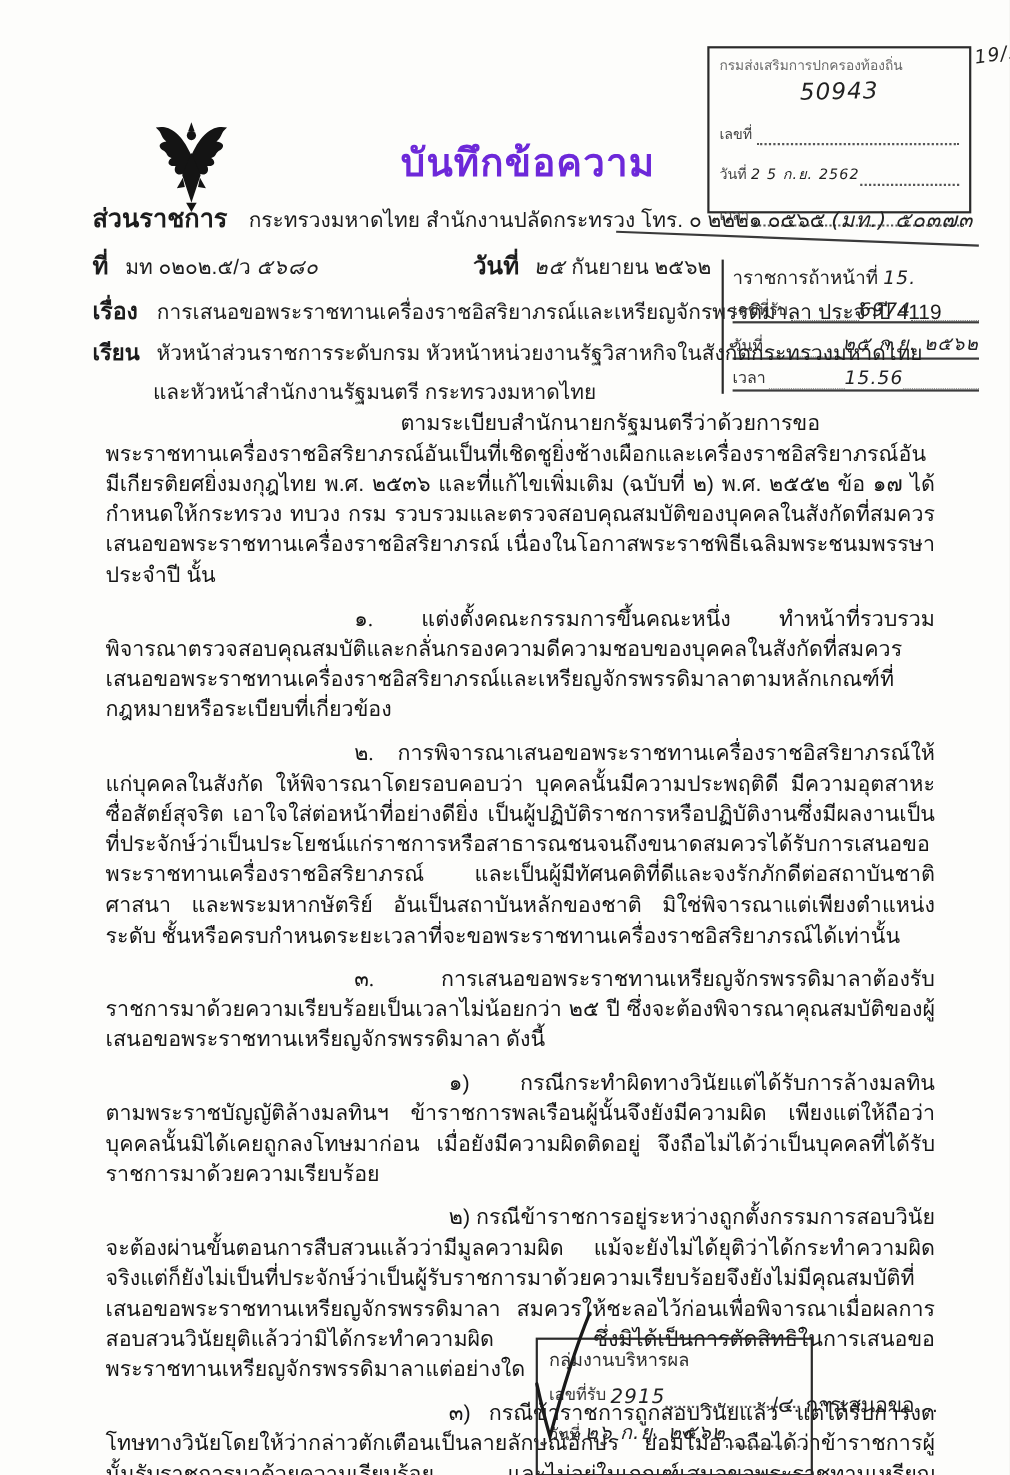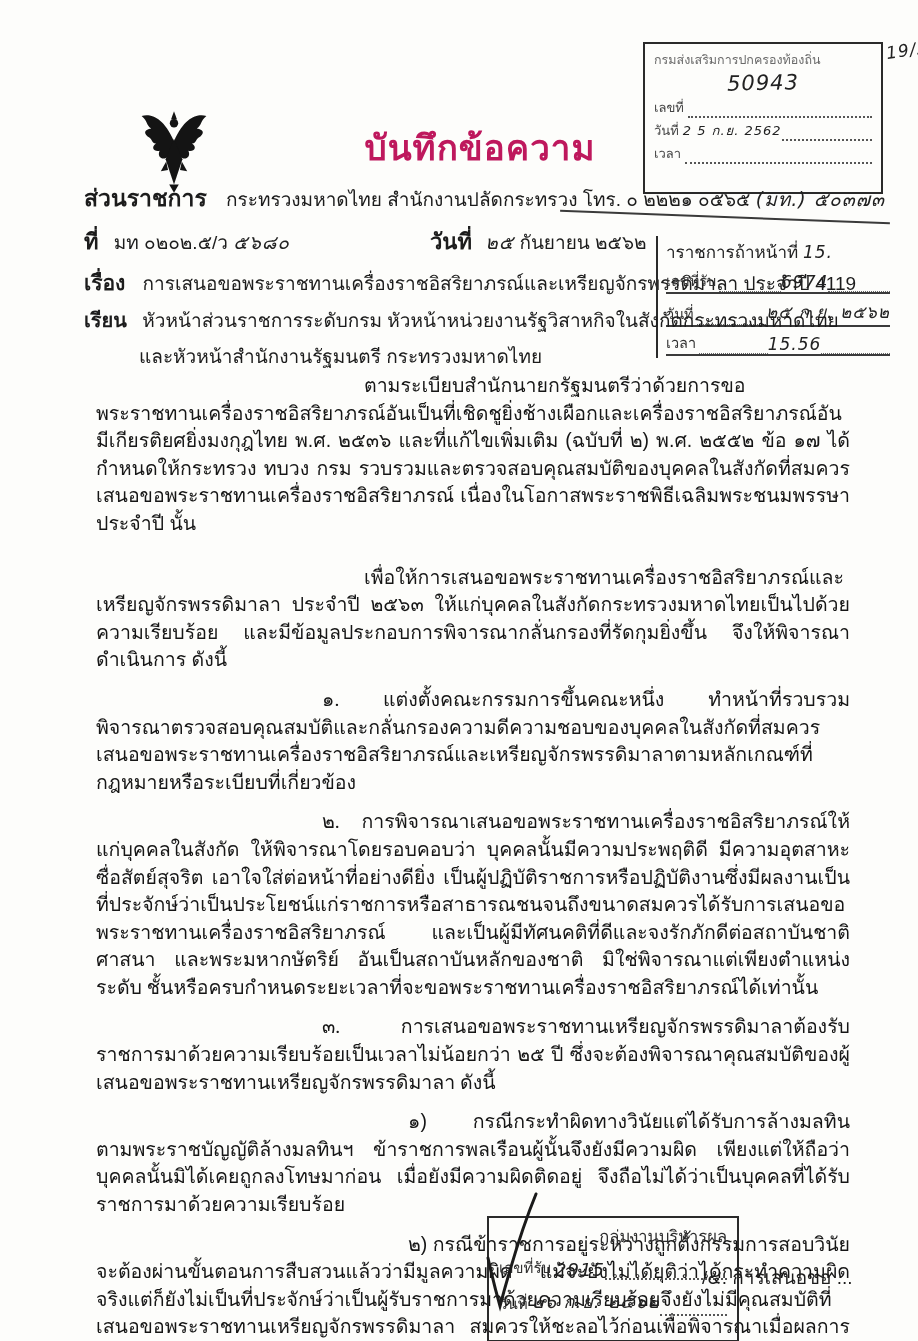--- a/index.html
+++ b/index.html
@@ -17,30 +17,30 @@
   
   .stamp-top{
     left:643px; top:42px; width:240px; height:152px;
     border:2.5px solid #2a2a2a; padding:6px 9px; box-sizing:border-box;
     font-size:13px; color:#333;
   }
   .stamp-top .blurry{
     color:#6a6a6a; filter:blur(0.6px); font-size:12.5px; white-space:nowrap; overflow:hidden;
   }
   .stamp-top .num{ text-align:center; font-size:21px; margin-top:1px; transform:rotate(-1deg); }
-  .stamp-row{ display:flex; align-items:flex-end; margin-top:2px; }
+  .stamp-row{ display:flex; align-items:flex-end; margin-top:16px; }
   .stamp-row .lbl{ white-space:nowrap; margin-right:4px; color:#444; }
   .stamp-row .dots{ flex:1; border-bottom:2px dotted #555; height:14px; }
   .stamp-row .val{ white-space:nowrap; }
   .corner-note{ left:886px; top:40px; font-size:17px; transform:rotate(-8deg); }
   
   .garuda{ left:138px; top:103px; }
   .doc-title{
     left:300px; top:120px; width:360px; text-align:center;
-    font-size:35px; font-weight:bold; letter-spacing:1px; color:#be185d;
+    font-size:35px; font-weight:bold; letter-spacing:1px; color:#6d28d9;
   }
   .line-agency{ left:84px; top:180px; width:810px; font-size:19px; white-space:nowrap;}
   .line-agency .lbl{ font-size:23px; margin-right:14px;font-family:Liberation Mono, monospace;}
   .line-ref{ left:84px; top:224px; width:810px; font-size:19px; white-space:nowrap;}
   .line-ref .lbl{ font-size:22px; margin-right:10px;}
   .date-part{ position:absolute; left:346px; top:0;}
   .date-part .lbl{ font-size:22px; margin-right:8px;}
   .line-subject{ left:84px; top:266px; width:810px; font-size:19px; white-space:nowrap;}
   .line-subject .lbl{ font-size:21px; margin-right:12px;}
   .line-to{ left:84px; top:304px; width:810px; font-size:19px;}
@@ -71,21 +71,21 @@
   .p-main{ text-indent:268px; }
   .p-gap{ margin-top:26px !important; }
   .p-num{ text-indent:226px;font-family:Liberation Serif, serif; }
   .p-sub{ text-indent:312px; }
   
   .stamp-bottom{
     left:487px; top:1216px; width:252px; height:126px;
     border:2.5px solid #2a2a2a; padding:5px 10px; box-sizing:border-box;
     font-size:15px; color:#333;
   }
-  .stamp-bottom .t1,.stamp-bottom .t2{ text-align:right; font-size:16.5px; color:#2c2c2c; white-space:nowrap;}
+  .stamp-bottom .t1,.stamp-bottom .t2{ text-align:left; font-size:16.5px; color:#2c2c2c; white-space:nowrap;}
   .stamp-bottom .srow{ display:flex; align-items:flex-end; margin-top:7px;}
   .stamp-bottom .srow .lbl{ white-space:nowrap; margin-right:4px;}
   .stamp-bottom .srow .dots{ flex:1; border-bottom:2px dotted #555; height:13px;}
   .stamp-bottom .hand{ font-size:18px;}
   .checkmark{ left:470px; top:1188px; }
   .footer-note{ left:702px; top:1262px; font-size:19px; white-space:nowrap;}
 </style>
 </head>
 <body>
 
@@ -172,21 +172,20 @@
   </div>
 
   <div class="abs line-to">
     <span class="lbl bold">เรียน</span>
     <span>หัวหน้าส่วนราชการระดับกรม หัวหน้าหน่วยงานรัฐวิสาหกิจในสังกัดกระทรวงมหาดไทย</span>
     <div class="to-line2">และหัวหน้าสำนักงานรัฐมนตรี กระทรวงมหาดไทย</div>
   </div>
 
   <div class="abs body-text">
     <p class="p-main">ตามระเบียบสำนักนายกรัฐมนตรีว่าด้วยการขอพระราชทานเครื่องราชอิสริยาภรณ์อันเป็นที่เชิดชูยิ่งช้างเผือกและเครื่องราชอิสริยาภรณ์อันมีเกียรติยศยิ่งมงกุฎไทย พ.ศ. ๒๕๓๖ และที่แก้ไขเพิ่มเติม (ฉบับที่ ๒) พ.ศ. ๒๕๕๒ ข้อ ๑๗ ได้กำหนดให้กระทรวง ทบวง กรม รวบรวมและตรวจสอบคุณสมบัติของบุคคลในสังกัดที่สมควรเสนอขอพระราชทานเครื่องราชอิสริยาภรณ์ เนื่องในโอกาสพระราชพิธีเฉลิมพระชนมพรรษา ประจำปี นั้น</p>
-    <p class="p-main p-gap">เพื่อให้การเสนอขอพระราชทานเครื่องราชอิสริยาภรณ์และเหรียญจักรพรรดิมาลา ประจำปี ๒๕๖๓ ให้แก่บุคคลในสังกัดกระทรวงมหาดไทยเป็นไปด้วยความเรียบร้อย และมีข้อมูลประกอบการพิจารณากลั่นกรองที่รัดกุมยิ่งขึ้น จึงให้พิจารณาดำเนินการ ดังนี้</p>
     <p class="p-num">๑. แต่งตั้งคณะกรรมการขึ้นคณะหนึ่ง ทำหน้าที่รวบรวม พิจารณาตรวจสอบคุณสมบัติและกลั่นกรองความดีความชอบของบุคคลในสังกัดที่สมควรเสนอขอพระราชทานเครื่องราชอิสริยาภรณ์และเหรียญจักรพรรดิมาลาตามหลักเกณฑ์ที่กฎหมายหรือระเบียบที่เกี่ยวข้อง</p>
     <p class="p-num">๒. การพิจารณาเสนอขอพระราชทานเครื่องราชอิสริยาภรณ์ให้แก่บุคคลในสังกัด ให้พิจารณาโดยรอบคอบว่า บุคคลนั้นมีความประพฤติดี มีความอุตสาหะ ซื่อสัตย์สุจริต เอาใจใส่ต่อหน้าที่อย่างดียิ่ง เป็นผู้ปฏิบัติราชการหรือปฏิบัติงานซึ่งมีผลงานเป็นที่ประจักษ์ว่าเป็นประโยชน์แก่ราชการหรือสาธารณชนจนถึงขนาดสมควรได้รับการเสนอขอพระราชทานเครื่องราชอิสริยาภรณ์ และเป็นผู้มีทัศนคติที่ดีและจงรักภักดีต่อสถาบันชาติ ศาสนา และพระมหากษัตริย์ อันเป็นสถาบันหลักของชาติ มิใช่พิจารณาแต่เพียงตำแหน่ง ระดับ ชั้นหรือครบกำหนดระยะเวลาที่จะขอพระราชทานเครื่องราชอิสริยาภรณ์ได้เท่านั้น</p>
     <p class="p-num">๓. การเสนอขอพระราชทานเหรียญจักรพรรดิมาลาต้องรับราชการมาด้วยความเรียบร้อยเป็นเวลาไม่น้อยกว่า ๒๕ ปี ซึ่งจะต้องพิจารณาคุณสมบัติของผู้เสนอขอพระราชทานเหรียญจักรพรรดิมาลา ดังนี้</p>
     <p class="p-sub">๑) กรณีกระทำผิดทางวินัยแต่ได้รับการล้างมลทินตามพระราชบัญญัติล้างมลทินฯ ข้าราชการพลเรือนผู้นั้นจึงยังมีความผิด เพียงแต่ให้ถือว่าบุคคลนั้นมิได้เคยถูกลงโทษมาก่อน เมื่อยังมีความผิดติดอยู่ จึงถือไม่ได้ว่าเป็นบุคคลที่ได้รับราชการมาด้วยความเรียบร้อย</p>
     <p class="p-sub">๒) กรณีข้าราชการอยู่ระหว่างถูกตั้งกรรมการสอบวินัยจะต้องผ่านขั้นตอนการสืบสวนแล้วว่ามีมูลความผิด แม้จะยังไม่ได้ยุติว่าได้กระทำความผิดจริงแต่ก็ยังไม่เป็นที่ประจักษ์ว่าเป็นผู้รับราชการมาด้วยความเรียบร้อยจึงยังไม่มีคุณสมบัติที่เสนอขอพระราชทานเหรียญจักรพรรดิมาลา สมควรให้ชะลอไว้ก่อนเพื่อพิจารณาเมื่อผลการสอบสวนวินัยยุติแล้วว่ามิได้กระทำความผิด ซึ่งมิได้เป็นการตัดสิทธิในการเสนอขอพระราชทานเหรียญจักรพรรดิมาลาแต่อย่างใด</p>
     <p class="p-sub">๓) กรณีข้าราชการถูกสอบวินัยแล้ว แต่ได้รับการงดโทษทางวินัยโดยให้ว่ากล่าวตักเตือนเป็นลายลักษณ์อักษร ย่อมไม่อาจถือได้ว่าข้าราชการผู้นั้นรับราชการมาด้วยความเรียบร้อย และไม่อยู่ในเกณฑ์เสนอขอพระราชทานเหรียญจักรพรรดิมาลาแต่อย่างใด</p>
   </div>
 
   <div class="abs stamp-bottom">
     <div class="t1">กลุ่มงานบริหารผล</div>

